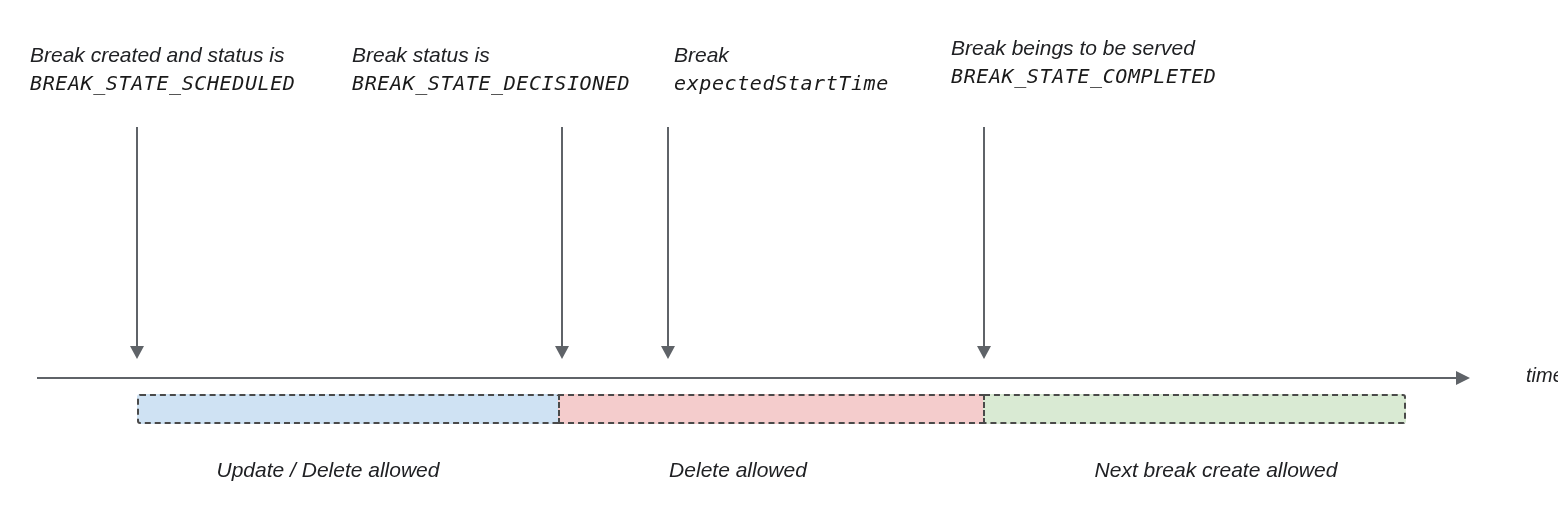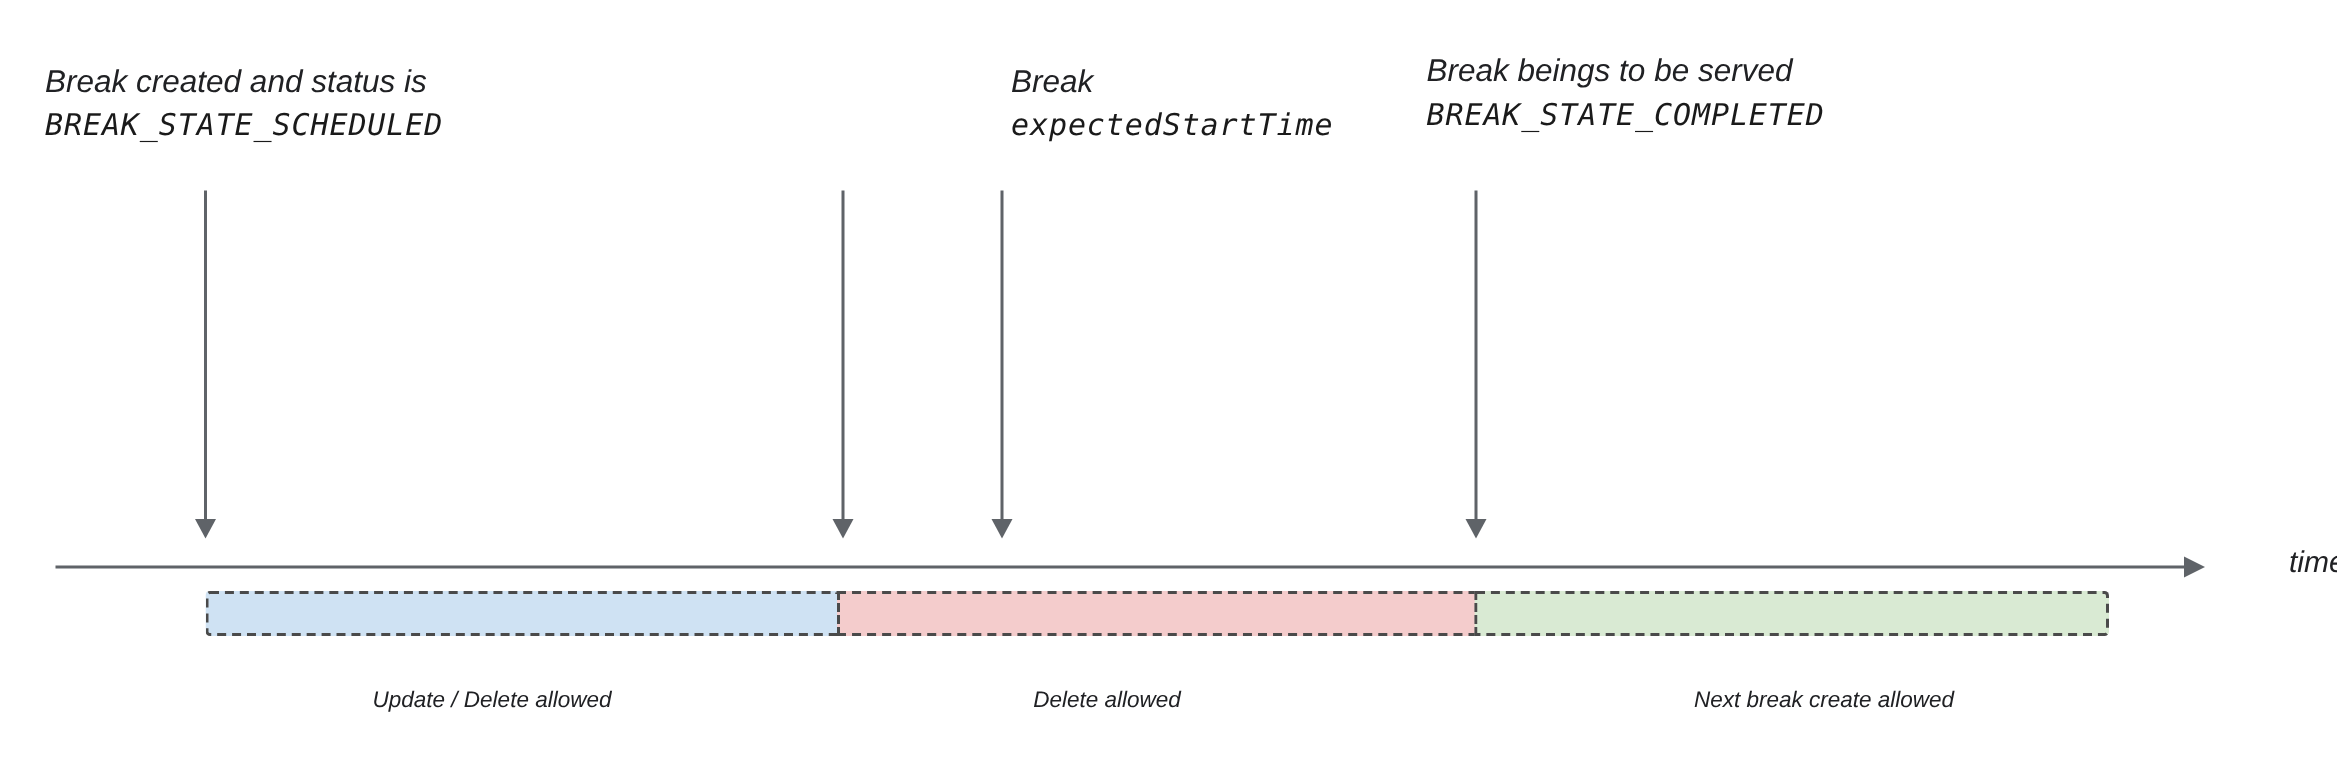--- a/index.html
+++ b/index.html
@@ -92,34 +92,38 @@
     border: 2px dashed #4a4a4a;
   }
   .seg.s0 { width: 423px; border-radius: 3px 0 0 3px; }
   .seg.s1 { width: 427px; margin-left: -2px; }
   .seg.s2 { width: 423px; margin-left: -2px; border-radius: 0 3px 3px 0; }
   
   .seg-label {
     position: absolute;
     top: 458px;
     transform: translateX(-50%);
-    font-size: 15px;
+    font-size: 21px;
     white-space: nowrap;
   }
 </style>
 </head>
 <body>
 
 <div class="canvas">
 
   <div class="ann" style="left:30px; top:41px">
     <div>Break created and status is</div>
     <div class="mono">BREAK_STATE_SCHEDULED</div>
   </div>
 
+  <div class="ann" style="left:352px; top:41px">
+    <div>Break status is</div>
+    <div class="mono">BREAK_STATE_DECISIONED</div>
+  </div>
 
   <div class="ann" style="left:674px; top:41px">
     <div>Break</div>
     <div class="mono">expectedStartTime</div>
   </div>
 
   <div class="ann" style="left:951px; top:34px">
     <div>Break beings to be served</div>
     <div class="mono">BREAK_STATE_COMPLETED</div>
   </div>

